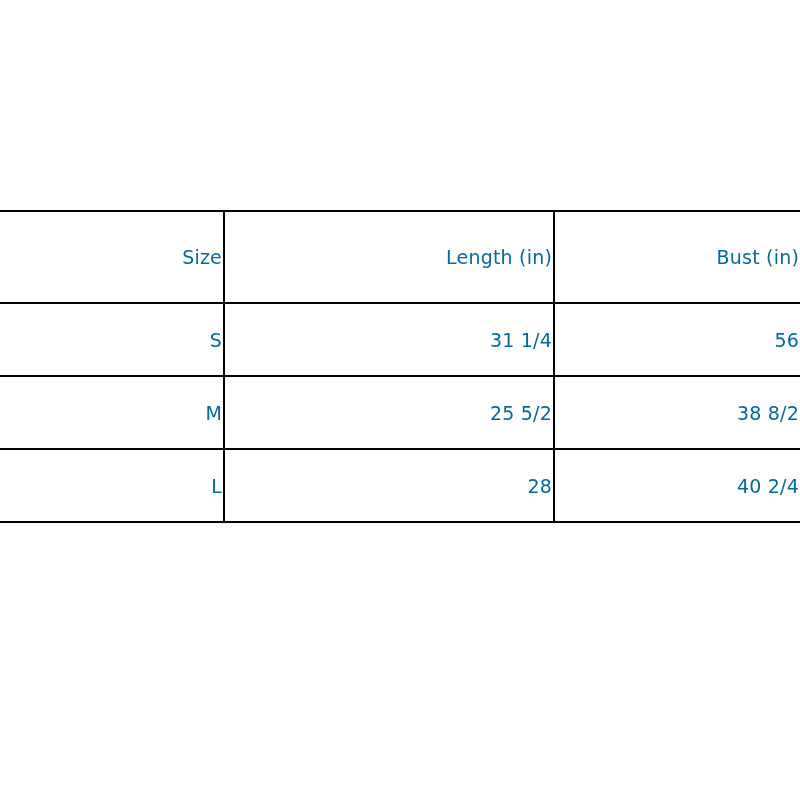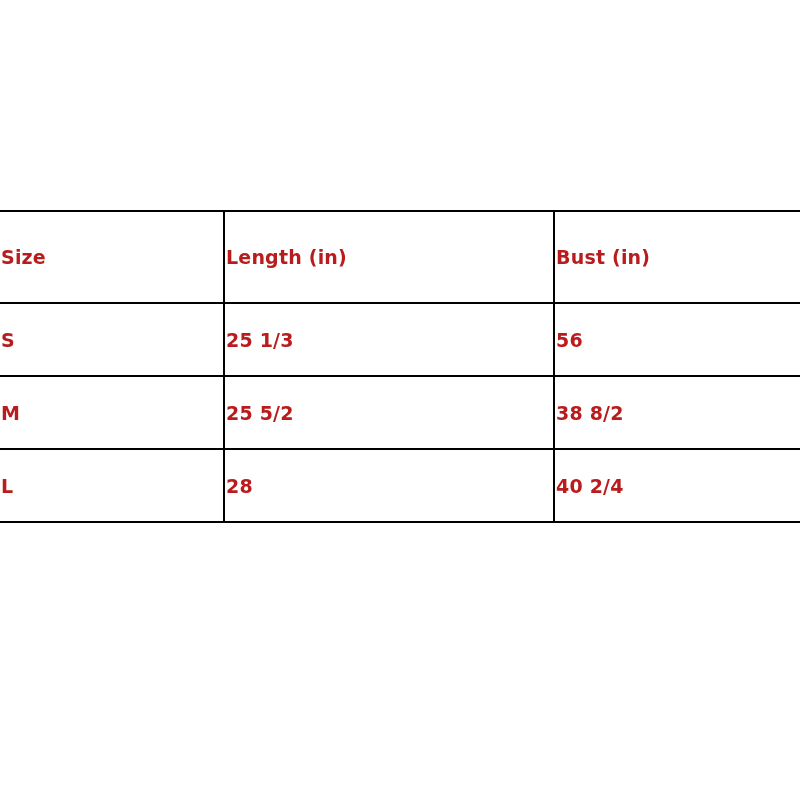--- a/index.html
+++ b/index.html
@@ -27,25 +27,25 @@
     border-collapse: collapse;
     width: 800px;
     table-layout: fixed;
   }
 
   table.size-chart td {
     border-top: 2px solid #000000;
     border-bottom: 2px solid #000000;
     border-left: 2px solid #000000;
     border-right: 2px solid #000000;
-    text-align: left;
+    text-align: right;
     vertical-align: middle;
     font-size: 19px;
-    font-weight: 700;
-    color: #b91c1c;
+    font-weight: 400;
+    color: #0369a1;
     letter-spacing: 0.2px;
   }
 
   
   table.size-chart tr td:first-child {
     border-left: none;
   }
   table.size-chart tr td:last-child {
     border-right: none;
   }
@@ -72,21 +72,21 @@
       <col class="col-bust">
     </colgroup>
     <tbody>
       <tr class="header-row">
         <td>Size</td>
         <td>Length (in)</td>
         <td>Bust (in)</td>
       </tr>
       <tr class="body-row">
         <td>S</td>
-        <td>25 1/3</td>
+        <td>31 1/4</td>
         <td>56</td>
       </tr>
       <tr class="body-row">
         <td>M</td>
         <td>25 5/2</td>
         <td>38 8/2</td>
       </tr>
       <tr class="body-row">
         <td>L</td>
         <td>28</td>

